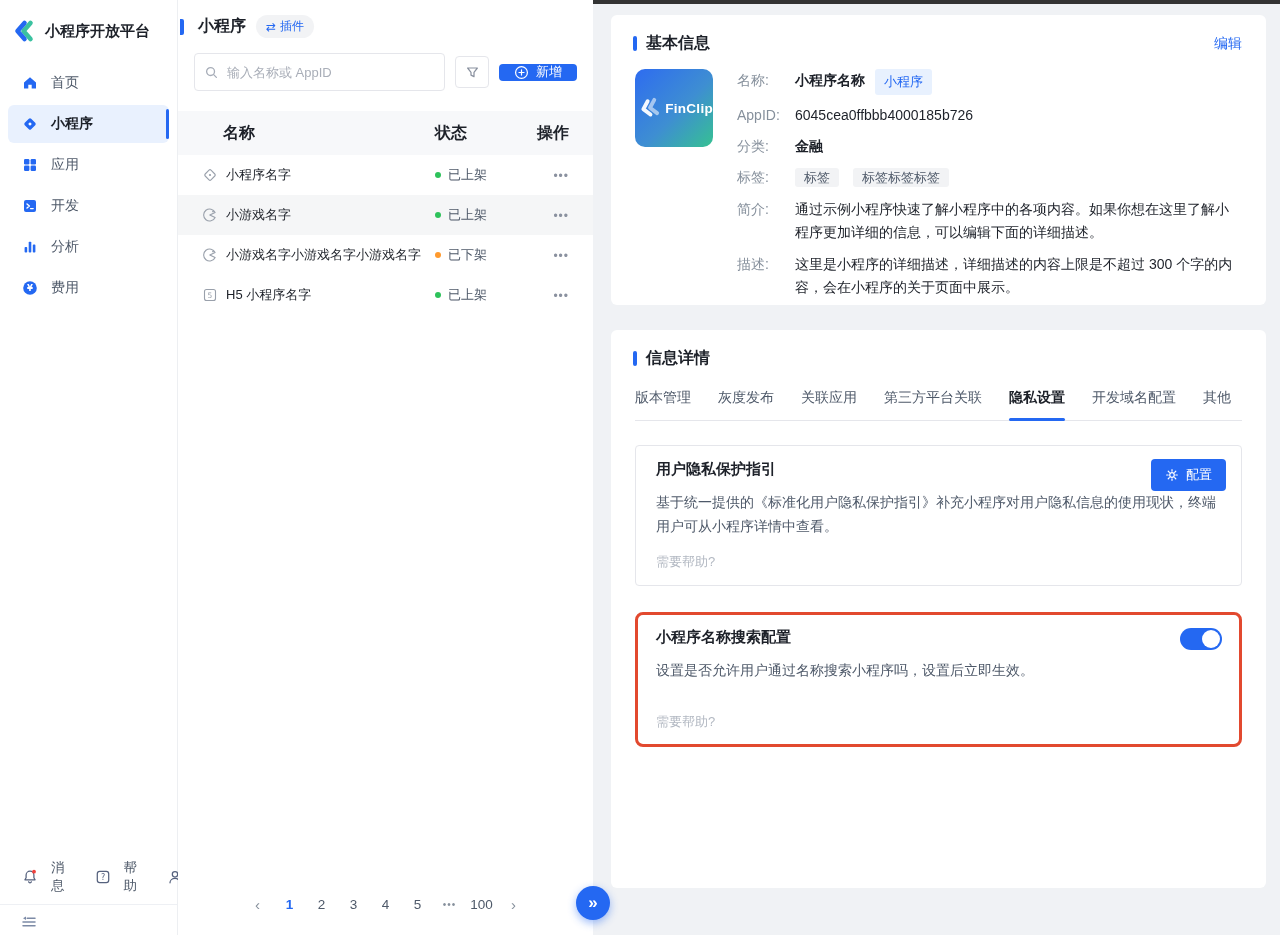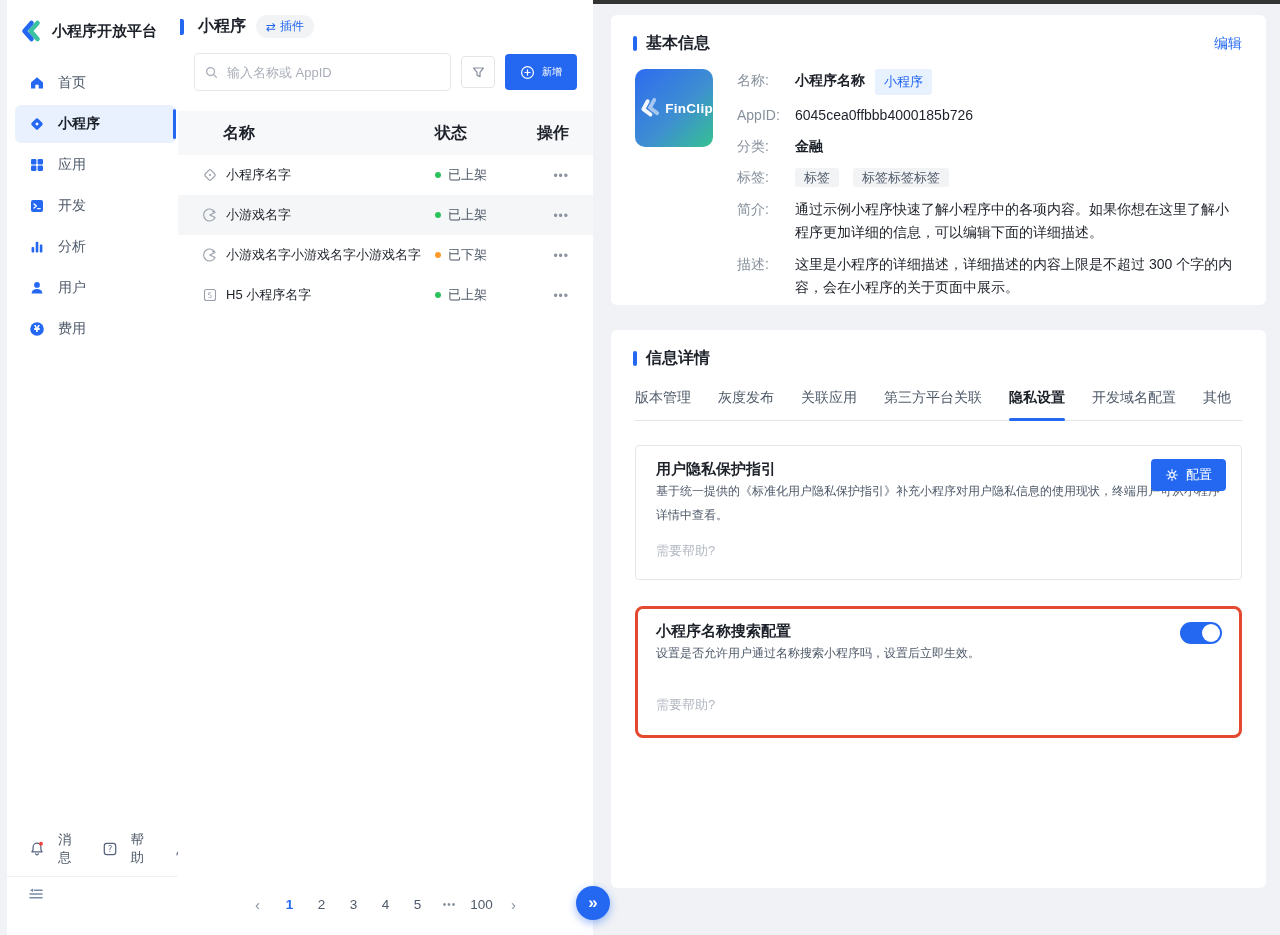--- a/index.html
+++ b/index.html
@@ -6,23 +6,23 @@
   html, body { margin: 0; padding: 0; }
   body {
     width: 1280px; height: 935px; overflow: hidden;
     font-family: "Liberation Sans", "DejaVu Sans", sans-serif;
     color: #1d2129; background: #f0f2f5;
   }
   .app { position: relative; width: 1280px; height: 935px; }
 
   
   .sidebar {
-    position: absolute; left: 7px; top: 0; width: 178px; height: 935px;
+    position: absolute; left: 0; top: 0; width: 178px; height: 935px;
     background: #fff; border-right: 1px solid #edeff2;
-    display: flex; flex-direction: column; padding: 14px 0 28px;
+    display: flex; flex-direction: column; padding: 14px 0 0;
   }
   .brand { display: flex; align-items: center; gap: 7px; padding: 4px 12px 20px; }
   .brand-name { font-weight: bold; font-size: 15px; color: #1d2129; white-space: nowrap; }
   .nav { display: flex; flex-direction: column; gap: 3px; padding: 0 8px; }
   .nav-item {
     position: relative; display: flex; align-items: center; gap: 13px;
     height: 38px; padding: 0 14px; border-radius: 6px; cursor: pointer;
   }
   .nav-icon { width: 16px; height: 16px; display: flex; align-items: center; justify-content: center; }
   .nav-label { font-size: 14px; color: #4e5969; }
@@ -61,22 +61,22 @@
   .search-box input {
     border: none; outline: none; flex: 1; font-size: 13px; min-width: 0;
     font-family: inherit; color: #1d2129; background: transparent;
   }
   .search-box input::placeholder { color: #a9aeb8; }
   .filter-btn {
     width: 34px; height: 32px; flex: none; border: 1px solid #e5e6eb; border-radius: 4px;
     background: #fff; display: flex; align-items: center; justify-content: center; cursor: pointer;
   }
   .add-btn {
-    height: 36px; flex: none; background: #2468f2; color: #fff; border: none; border-radius: 4px;
-    display: flex; align-items: center; gap: 7px; padding: 0 15px; font-size: 10px;
+    height: 17px; flex: none; background: #2468f2; color: #fff; border: none; border-radius: 4px;
+    display: flex; align-items: center; gap: 7px; padding: 0 15px; font-size: 13px;
     font-family: Liberation Serif, serif; cursor: pointer;
   }
   .table { margin-top: 20px; }
   .t-head {
     display: flex; align-items: center; height: 44px; background: #f7f8fa;
     font-size: 16px; font-weight: bold; color: #1d2129;
   }
   .t-row { display: flex; align-items: center; height: 40px; font-size: 13px; }
   .t-row.hl { background: #f5f6f7; }
   .c-name { flex: 1; min-width: 0; display: flex; align-items: center; gap: 8px; padding-left: 24px; color: #1d2129; }
@@ -144,21 +144,21 @@
   .tabs { display: flex; gap: 27px; margin-top: 20px; border-bottom: 1px solid #e5e6eb; }
   .tab { font-size: 14px; color: #4e5969; padding-bottom: 13px; position: relative; cursor: pointer; white-space: nowrap; }
   .tab.active { color: #1d2129; font-weight: bold; }
   .tab.active::after {
     content: ""; position: absolute; left: 0; right: 0; bottom: -1px;
     height: 3px; background: #2468f2; border-radius: 2px;
   }
 
   .sub-card { position: relative; border: 1px solid #e5e6eb; border-radius: 4px; margin-top: 24px; padding: 14px 20px; min-height: 135px; }
   .sub-title { font-size: 15px; font-weight: bold; color: #1d2129; }
-  .sub-desc { font-size: 12px; color: #4e5969; line-height: 24px; max-width: 605px; }
+  .sub-desc { font-size: 14px; color: #4e5969; line-height: 24px; margin-top: 11px; max-width: 605px; }
   .help-link { font-size: 13px; color: #b2b8c2; margin-top: 15px; cursor: pointer; }
   .config-btn {
     position: absolute; top: 13px; right: 15px; height: 32px;
     background: #2468f2; color: #fff; border: none; border-radius: 4px;
     display: flex; align-items: center; gap: 7px; padding: 0 14px;
     font-size: 13px; font-family: inherit; cursor: pointer;
   }
   .sub-card.highlight { border: 3px solid #e2492f; border-radius: 8px; margin-top: 26px; padding: 13px 18px; min-height: 132px; }
   .sub-card.highlight .help-link { margin-top: 31px; }
   .toggle { position: absolute; top: 13px; right: 17px; width: 42px; height: 22px; border-radius: 11px; background: #2468f2; cursor: pointer; }
@@ -224,29 +224,20 @@
       </div>
       <div class="nav-item">
         <span class="nav-icon">
           <svg width="16" height="16" viewBox="0 0 16 16">
             <rect x="2.6" y="8" width="2.6" height="5.6" rx="0.8" fill="#2468f2"></rect>
             <rect x="6.7" y="2.8" width="2.6" height="10.8" rx="0.8" fill="#2468f2"></rect>
             <rect x="10.8" y="5.6" width="2.6" height="8" rx="0.8" fill="#2468f2"></rect>
           </svg>
         </span>
         <span class="nav-label">分析</span>
-      </div>
-      <div class="nav-item">
-        <span class="nav-icon">
-          <svg width="16" height="16" viewBox="0 0 16 16">
-            <circle cx="8" cy="4.9" r="2.9" fill="#2468f2"></circle>
-            <path d="M2.6 13.6 a5.4 4.6 0 0 1 10.8 0 z" fill="#2468f2"></path>
-          </svg>
-        </span>
-        <span class="nav-label">用户</span>
       </div>
       <div class="nav-item">
         <span class="nav-icon">
           <svg width="16" height="16" viewBox="0 0 16 16">
             <circle cx="8" cy="8" r="6.8" fill="#2468f2"></circle>
             <text x="8" y="11" font-size="8.5" font-weight="bold" fill="#fff" text-anchor="middle" font-family="DejaVu Sans, sans-serif">¥</text>
           </svg>
         </span>
         <span class="nav-label">费用</span>
       </div>

